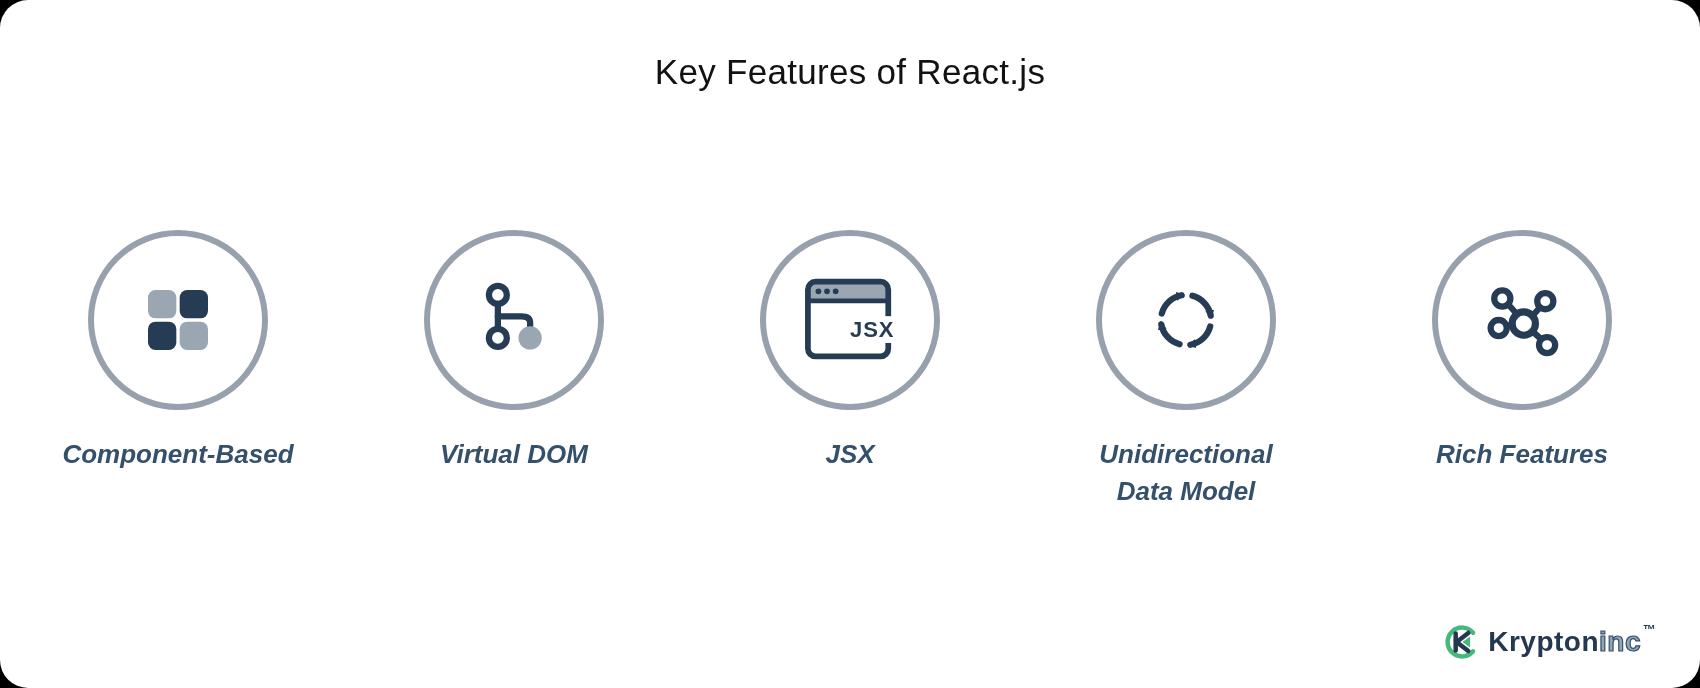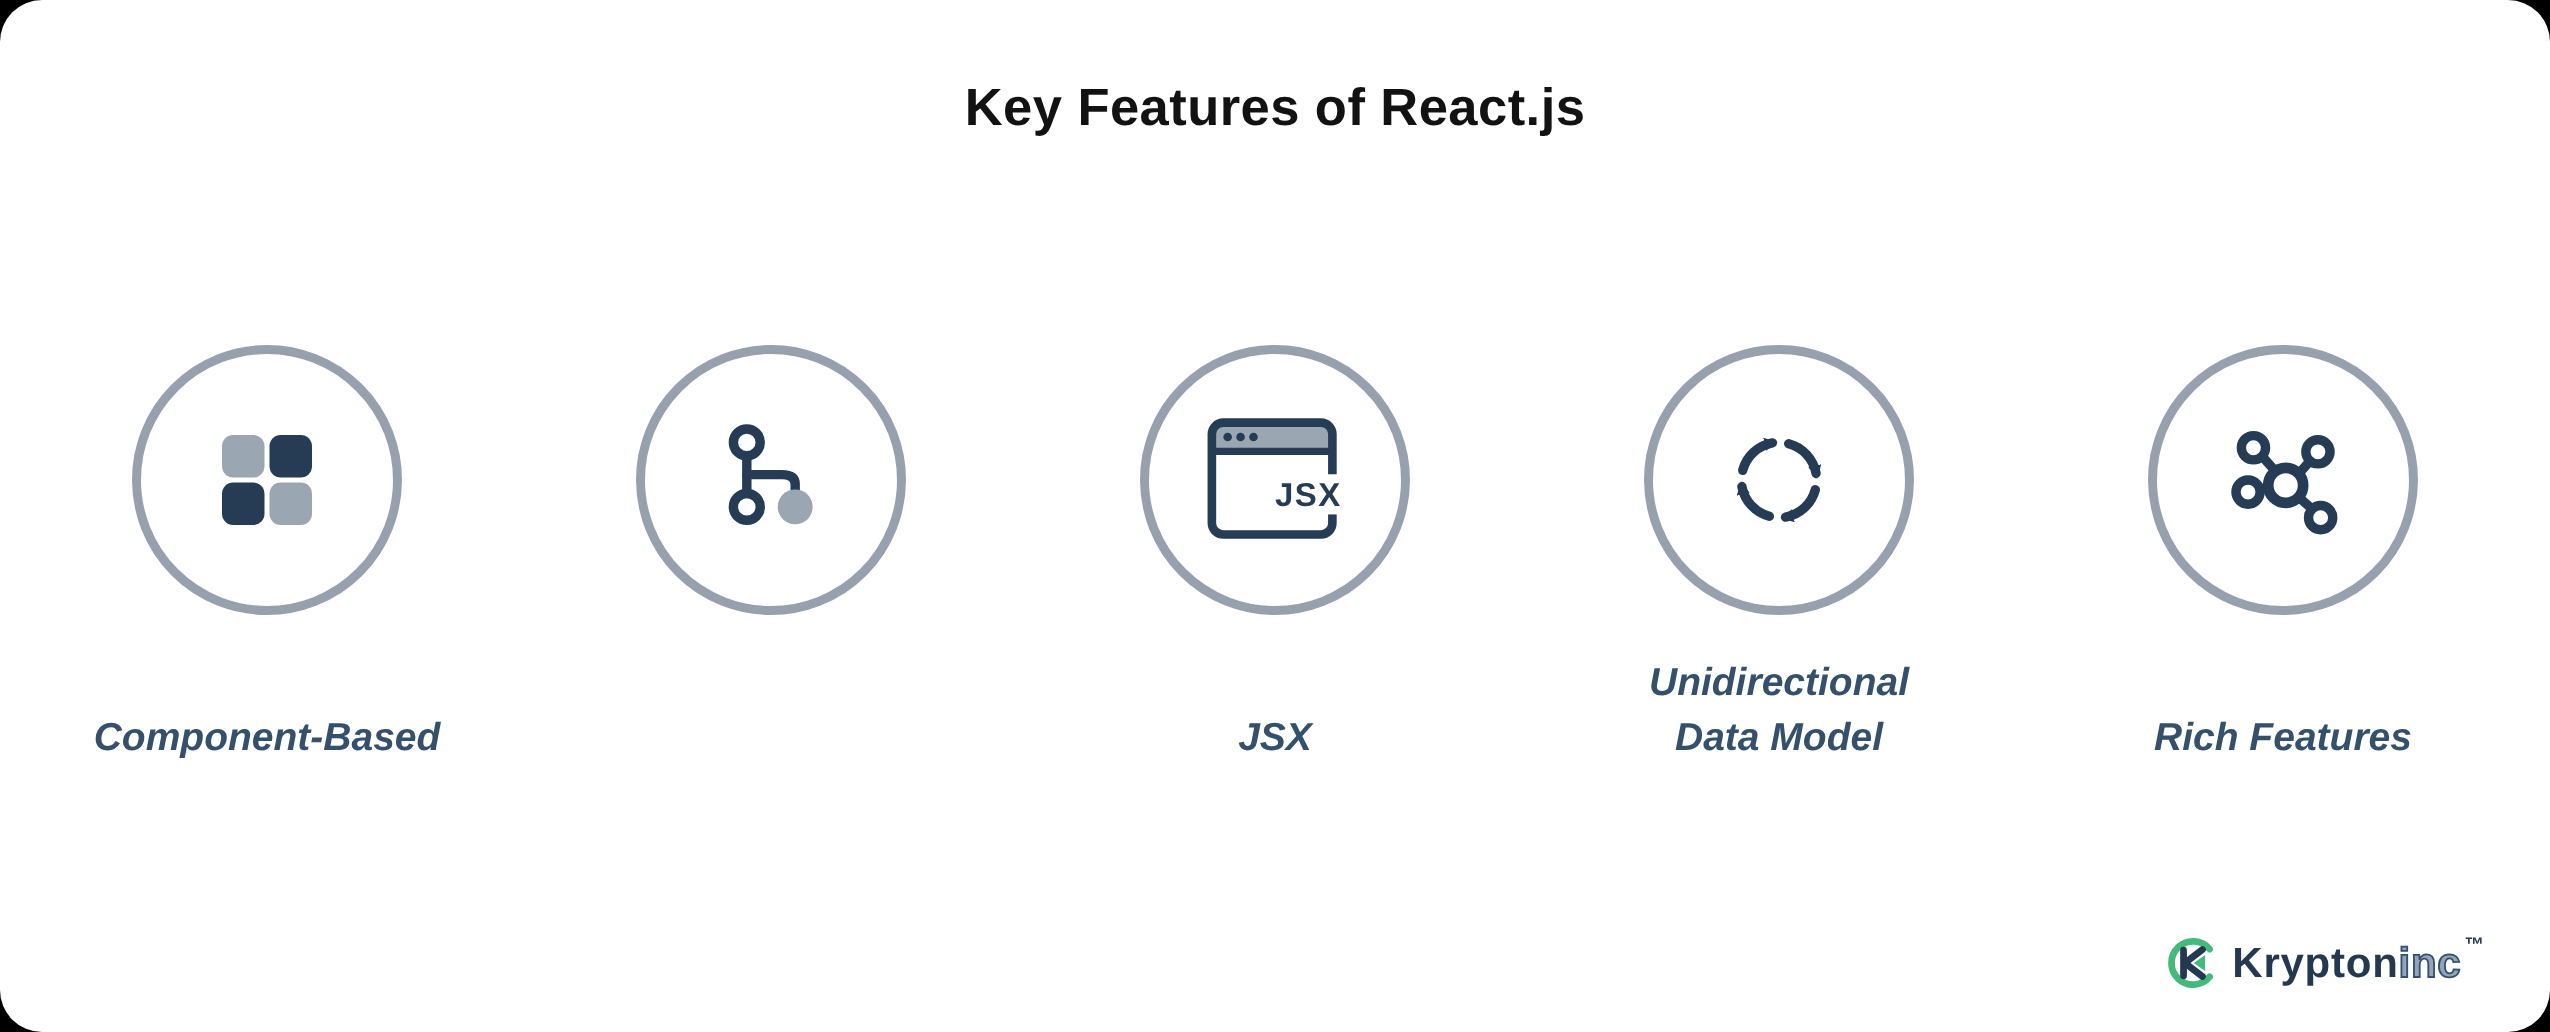--- a/index.html
+++ b/index.html
@@ -8,35 +8,34 @@
     width:1700px;height:688px;
     background:#ffffff;
     border-radius:28px;
     overflow:hidden;
     font-family:"Liberation Sans", sans-serif;
   }
   .title{
     margin-top:52px;
     text-align:center;
     font-size:35px;
-    font-weight:700;
+    font-weight:400;
     color:#121212;
     letter-spacing:.3px;
   }
   .features{
     display:flex;
     justify-content:center;
     margin-top:138px;
   }
   .feature{
     width:336px;
     display:flex;
     flex-direction:column;
     align-items:center;
-    justify-content:space-between;
   }
   .icon-circle{
     width:180px;height:180px;
     box-sizing:border-box;
     border:6px solid #96a1ad;
     border-radius:50%;
     display:flex;align-items:center;justify-content:center;
     background:#fff;
   }
   .label{
@@ -106,20 +105,21 @@
       <div class="icon-circle">
         <svg class="ic" width="86" height="86" viewBox="0 0 96 96">
           <circle cx="30" cy="20" r="10" fill="none" stroke="#253c54" stroke-width="7"></circle>
           <line x1="30" y1="30" x2="30" y2="58" stroke="#253c54" stroke-width="7" stroke-linecap="round"></line>
           <circle cx="30" cy="68" r="10" fill="none" stroke="#253c54" stroke-width="7"></circle>
           <path d="M30 44 H56 Q66 44 66 51 V55" fill="none" stroke="#253c54" stroke-width="7" stroke-linecap="round" stroke-linejoin="round"></path>
           <circle cx="66" cy="68" r="13" fill="#9aa6b2"></circle>
         </svg>
       </div>
       <div class="label">
+        <div>Virtual DOM</div>
       </div>
     </div>
 
     <div class="feature">
       <div class="icon-circle">
         <svg class="ic" width="96" height="88" viewBox="0 0 100 92">
           <path d="M6 26 V14 Q6 6 14 6 H82 Q90 6 90 14 V26 Z" fill="#9aa6b2"></path>
           <rect x="6" y="6" width="84" height="78" rx="8" fill="none" stroke="#253c54" stroke-width="6"></rect>
           <line x1="6" y1="26" x2="90" y2="26" stroke="#253c54" stroke-width="5"></line>
           <circle cx="17" cy="16" r="3" fill="#253c54"></circle>

